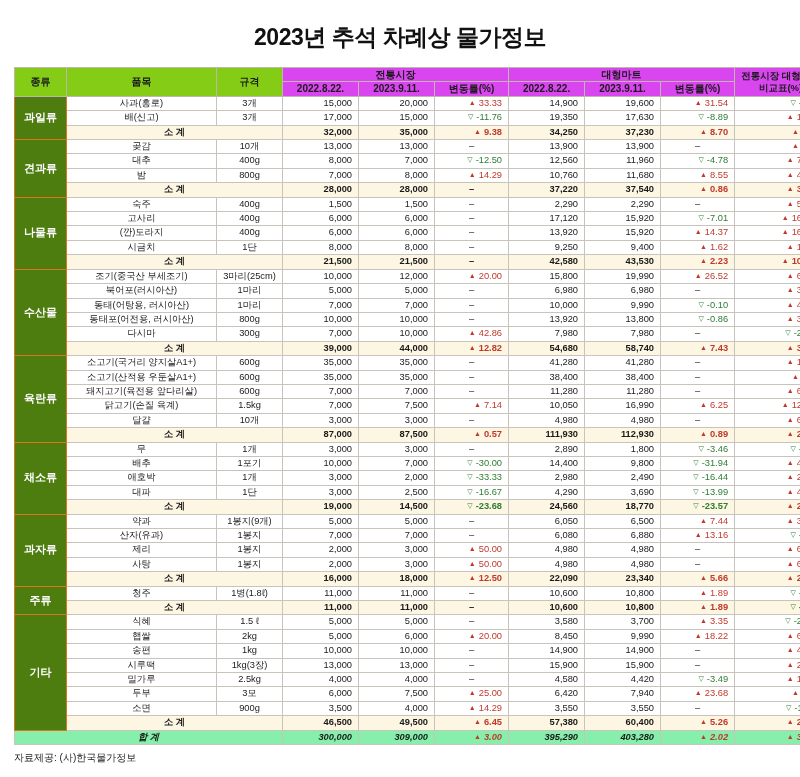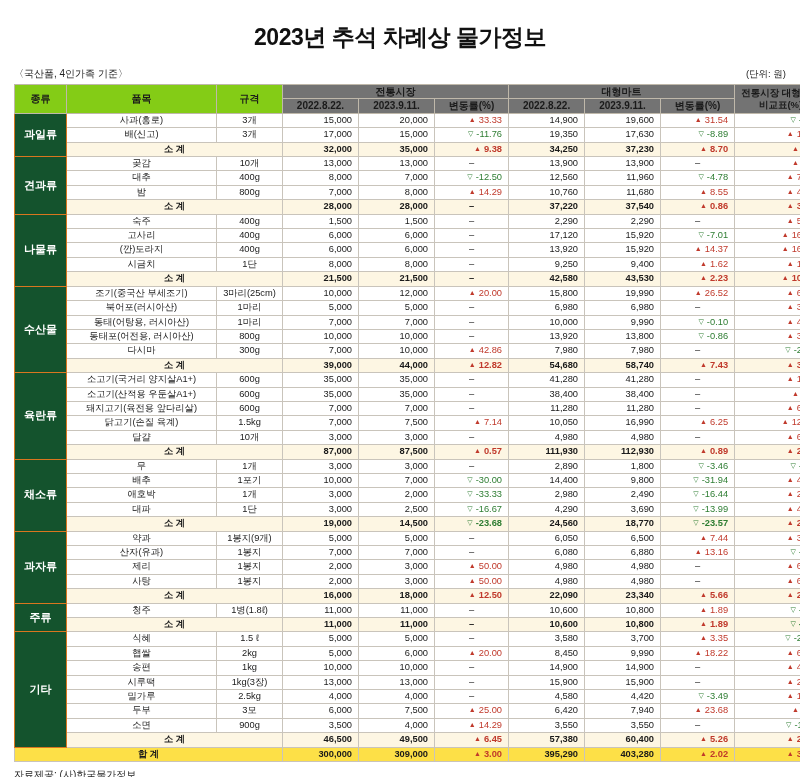--- a/index.html
+++ b/index.html
@@ -33,40 +33,40 @@
   th,td{
     border:1px solid #c9c4bb;
     padding:0;
     height:13.4px;
     line-height:13.4px;
     text-align:center;
     white-space:nowrap;
     overflow:hidden;
   }
   thead th{
-    background:#737373;
+    background:#d946ef;
     font-weight:bold;
     font-size:10px;
     color:#1a1a1a;
     border-color:#bfb8aa;
   }
   thead th.hcat{background:#84cc16;}
   .cat{
-    background:#14532d;
+    background:#4d7c0f;
     color:#fff;
     font-weight:bold;
     font-size:11px;
     border-color:#d9761f;
   }
   .item{text-align:center;}
   .num{text-align:right;padding-right:6px;}
   .dash{text-align:center;}
   .sum-row td{background:#fdf6e3;font-weight:bold;}
   .sum-label{background:#fdf6e3;font-weight:bold;margin-top:16px;}
-  .total-row td{background:#fde047;font-weight:bold;}
+  .total-row td{background:#86efac;font-weight:bold;font-style:italic;}
   .up{color:#c0392b;}
   .down{color:#2e7d32;padding-left:16px;}
   .tri-up::before{content:"\25B2";font-size:7px;margin-right:3px;position:relative;top:-1px;}
   .tri-dn::before{content:"\25BD";font-size:7px;margin-right:3px;position:relative;top:-1px;}
   .chg{text-align:right;padding-right:6px;}
   .footer{
     font-size:10px;color:#222;padding-top:6px;
   }
   .unit{font-size:9.5px;}
   col.c0{width:52px}
@@ -78,24 +78,20 @@
   col.c6{width:76px}
   col.c7{width:76px}
   col.c8{width:74px}
   col.c9{width:92px}
 </style>
 </head>
 <body>
 
 <div class="page">
   <div class="title">2023년 추석 차례상 물가정보</div>
-  <div class="subhead">
-    <span>〈국산품, 4인가족 기준〉</span>
-    <span class="unit">(단위: 원)</span>
-  </div>
 
   <table>
     <colgroup>
       <col class="c0">
         <col class="c1">
         <col class="c2">
         <col class="c3">
         <col class="c4">
         <col class="c5">
         <col class="c6">

